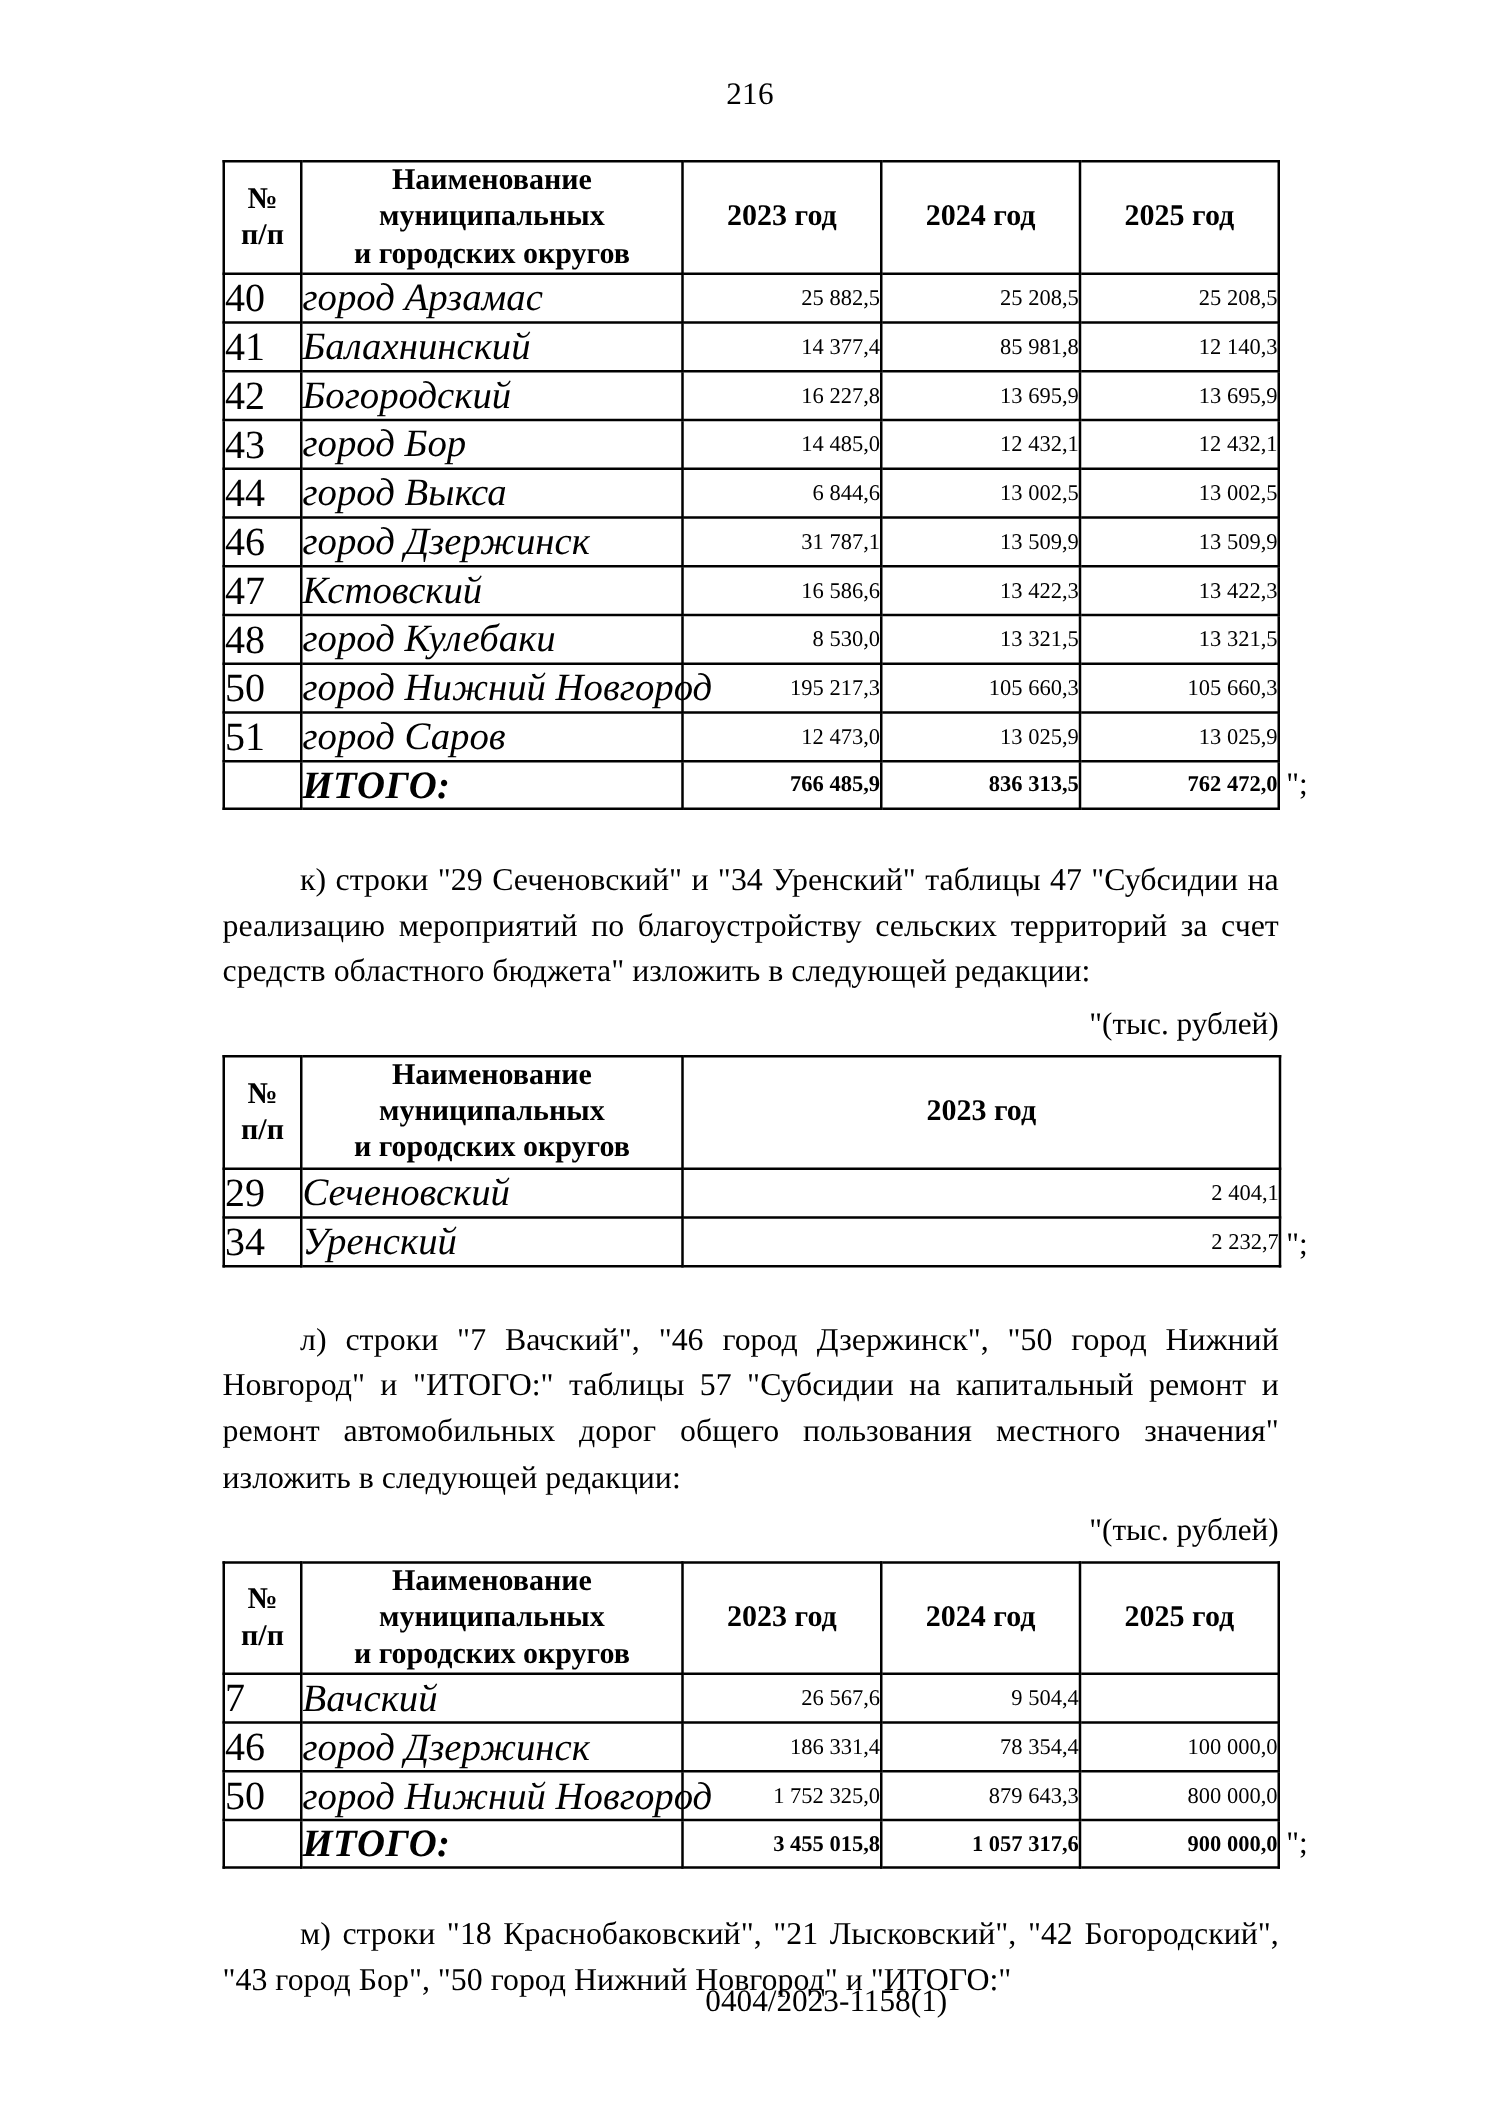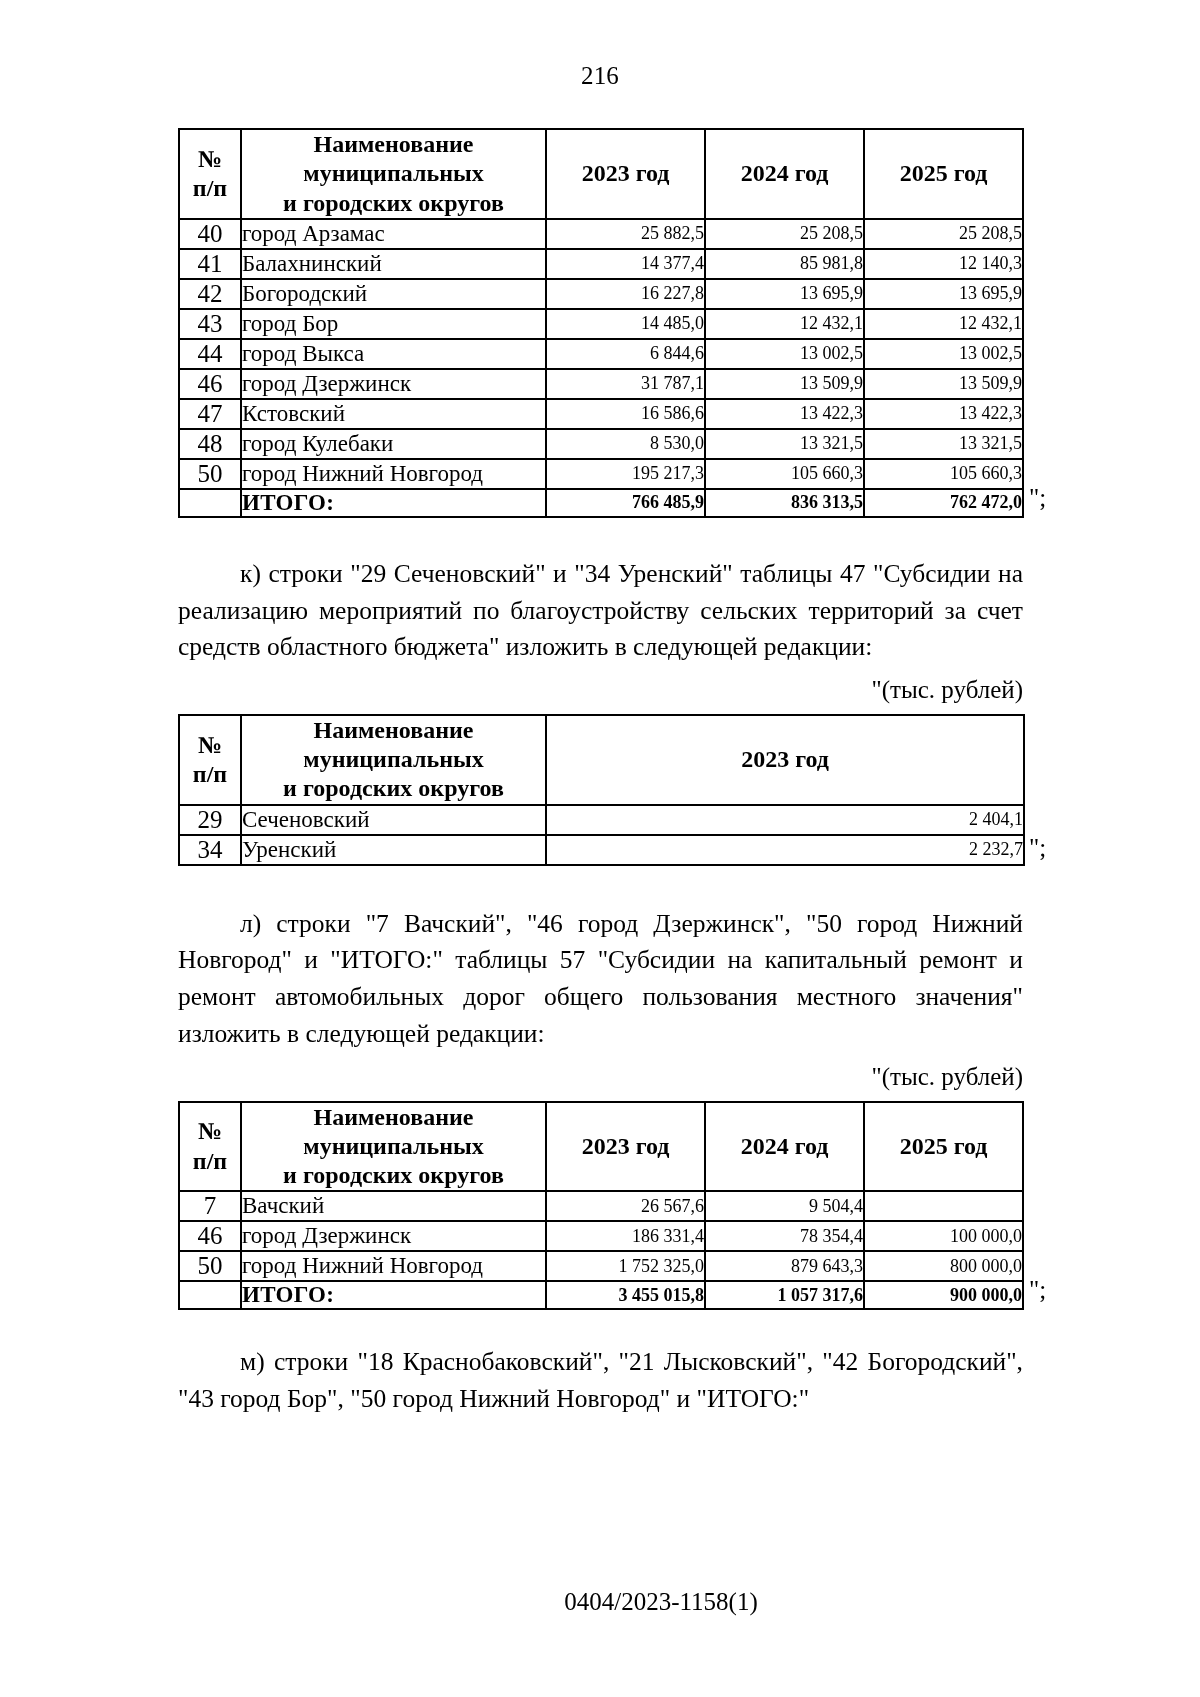--- a/index.html
+++ b/index.html
@@ -63,30 +63,31 @@
   th.hdr {
     font-weight: bold;
     text-align: center;
     line-height: 1.22;
     padding: 7px 4px 9px 4px;
     font-size: 24px;
   }
   th.hdr .np-line { display: block; }
 
   td.c-num {
-    text-align: center;
+    text-align: left;
     padding: 2px 0 4px 0;
-    font-size: 25px;
+    font-size: 32px;
     margin-left: 16px;
   }
   td.c-name {
     text-align: left;
     padding: 2px 4px 4px 6px;
-    font-size: 23px;
+    font-size: 31px;
     white-space: nowrap;
+    font-style: italic;
   }
   td.c-val {
     text-align: right;
     padding: 2px 12px 4px 4px;
     font-size: 18px;
   }
   tr.total-row td {
     font-weight: bold;
   }
   tr.total-row td.c-name {
@@ -246,20 +247,27 @@
             <td class="c-val">13 321,5</td>
             <td class="c-val">13 321,5</td>
           </tr>
           <tr>
             <td class="c-num">50</td>
             <td class="c-name">город Нижний Новгород</td>
             <td class="c-val">195 217,3</td>
             <td class="c-val">105 660,3</td>
             <td class="c-val">105 660,3</td>
           </tr>
+          <tr>
+            <td class="c-num">51</td>
+            <td class="c-name">город Саров</td>
+            <td class="c-val">12 473,0</td>
+            <td class="c-val">13 025,9</td>
+            <td class="c-val">13 025,9</td>
+          </tr>
           <tr class="total-row">
             <td class="c-num"></td>
             <td class="c-name">ИТОГО:</td>
             <td class="c-val">766 485,9</td>
             <td class="c-val">836 313,5</td>
             <td class="c-val">762 472,0</td>
           </tr>
         </tbody>
       </table>
       <span class="tail-mark" style="bottom:8px;">";</span>

